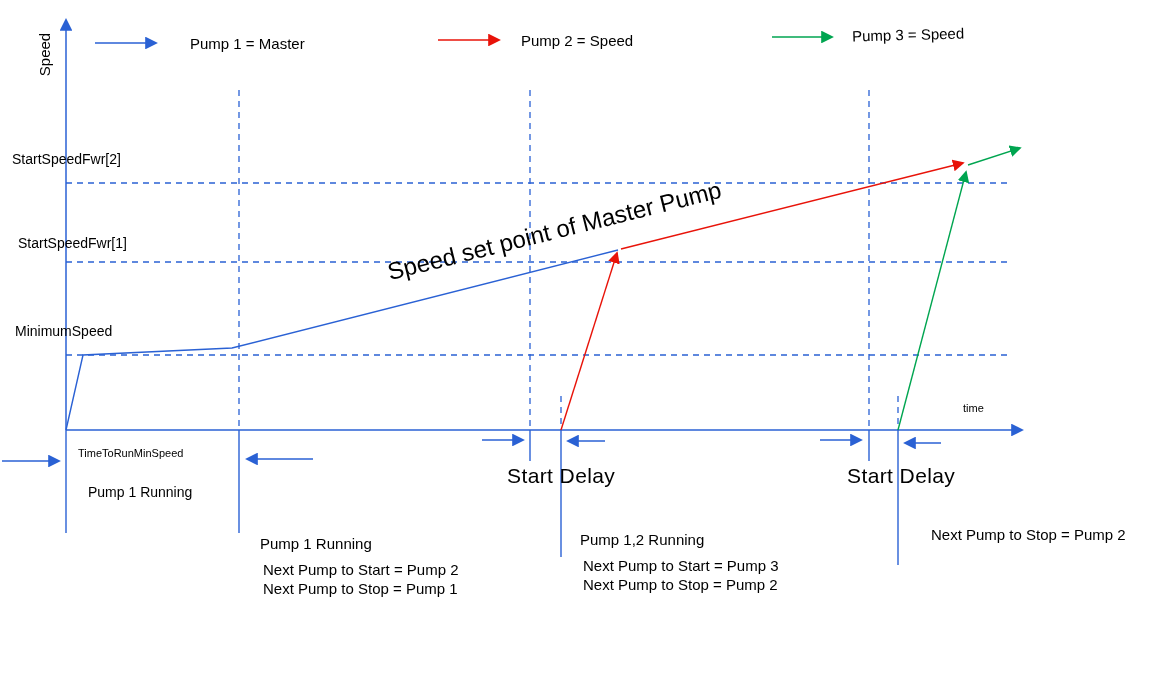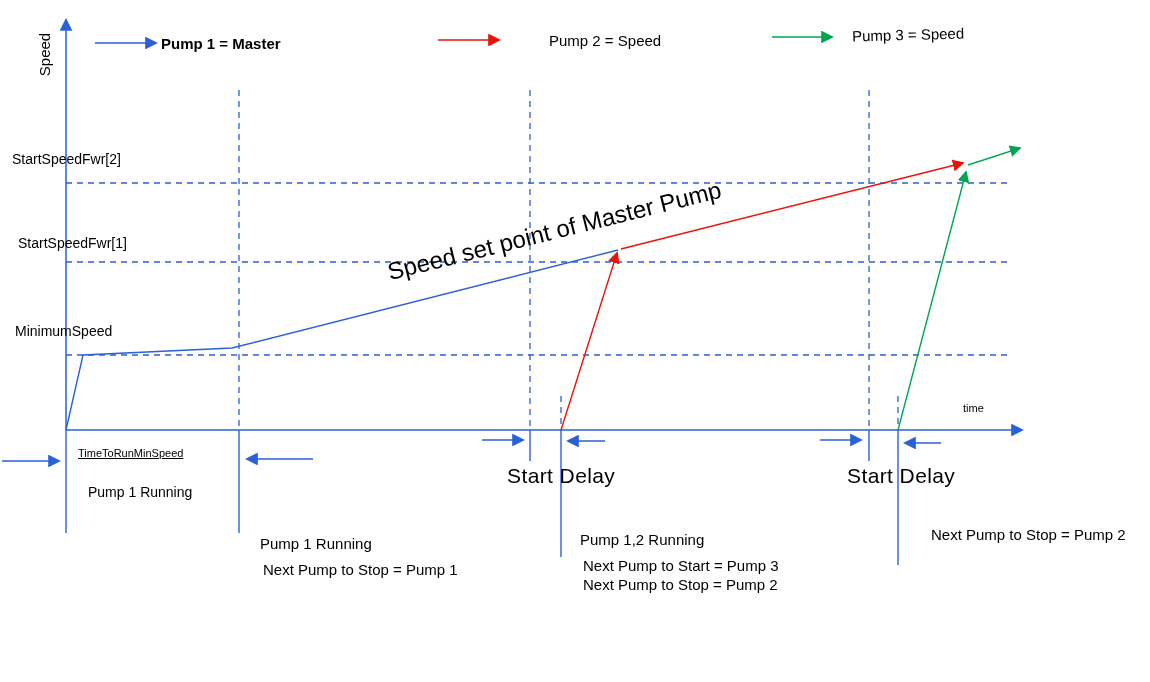--- a/index.html
+++ b/index.html
@@ -87,40 +87,41 @@
     <line x1="2" y1="461" x2="59" y2="461" class="s-blue w15" marker-end="url(#mb)"></line>
     <line x1="313" y1="459" x2="247" y2="459" class="s-blue w15" marker-end="url(#mb)"></line>
 
     <line x1="482" y1="440" x2="523" y2="440" class="s-blue w15" marker-end="url(#mb)"></line>
     <line x1="605" y1="441" x2="568" y2="441" class="s-blue w15" marker-end="url(#mb)"></line>
 
     <line x1="820" y1="440" x2="861" y2="440" class="s-blue w15" marker-end="url(#mb)"></line>
     <line x1="941" y1="443" x2="905" y2="443" class="s-blue w15" marker-end="url(#mb)"></line>
   </svg>
 
-  <div class="legend-label" style="left:161px;top:35px;font-weight:bold;">Pump 1 = Master</div>
-  <div class="legend-label" style="left:549px;top:32px;">Pump 2 = Speed</div>
+  <div class="legend-label" style="left:190px;top:35px;">Pump 1 = Master</div>
+  <div class="legend-label" style="left:521px;top:32px;">Pump 2 = Speed</div>
   <div class="legend-label" style="left:852px;top:26px;transform:rotate(-1.5deg);">Pump 3 = Speed</div>
 
   <div class="speed-axis-label">Speed</div>
   <div class="lbl f15" style="left:963px;top:402px;">time</div>
 
   <div class="ylabel" style="left:12px;top:151px;">StartSpeedFwr[2]</div>
   <div class="ylabel" style="left:18px;top:235px;text-align:right;">StartSpeedFwr[1]</div>
   <div class="ylabel" style="left:15px;top:323px;">MinimumSpeed</div>
 
   <div class="diag-label">Speed set point of Master Pump</div>
 
-  <div class="lbl f15" style="left:78px;top:447px;text-decoration:underline;">TimeToRunMinSpeed</div>
+  <div class="lbl f15" style="left:78px;top:447px;">TimeToRunMinSpeed</div>
   <div class="lbl f14" style="left:88px;top:484px;">Pump 1 Running</div>
   <div class="start-delay" style="left:507px;top:464px;">Start Delay</div>
   <div class="start-delay" style="left:847px;top:464px;">Start Delay</div>
 
   <div class="block" style="left:260px;top:535px;">
     <div class="title">Pump 1 Running</div>
+    <div class="nl">Next Pump to Start = Pump 2</div>
     <div class="nl">Next Pump to Stop = Pump 1</div>
   </div>
 
   <div class="block" style="left:580px;top:531px;">
     <div class="title">Pump 1,2 Running</div>
     <div class="nl">Next Pump to Start = Pump 3</div>
     <div class="nl">Next Pump to Stop = Pump 2</div>
   </div>
 
   <div class="block" style="left:928px;top:525px;">

